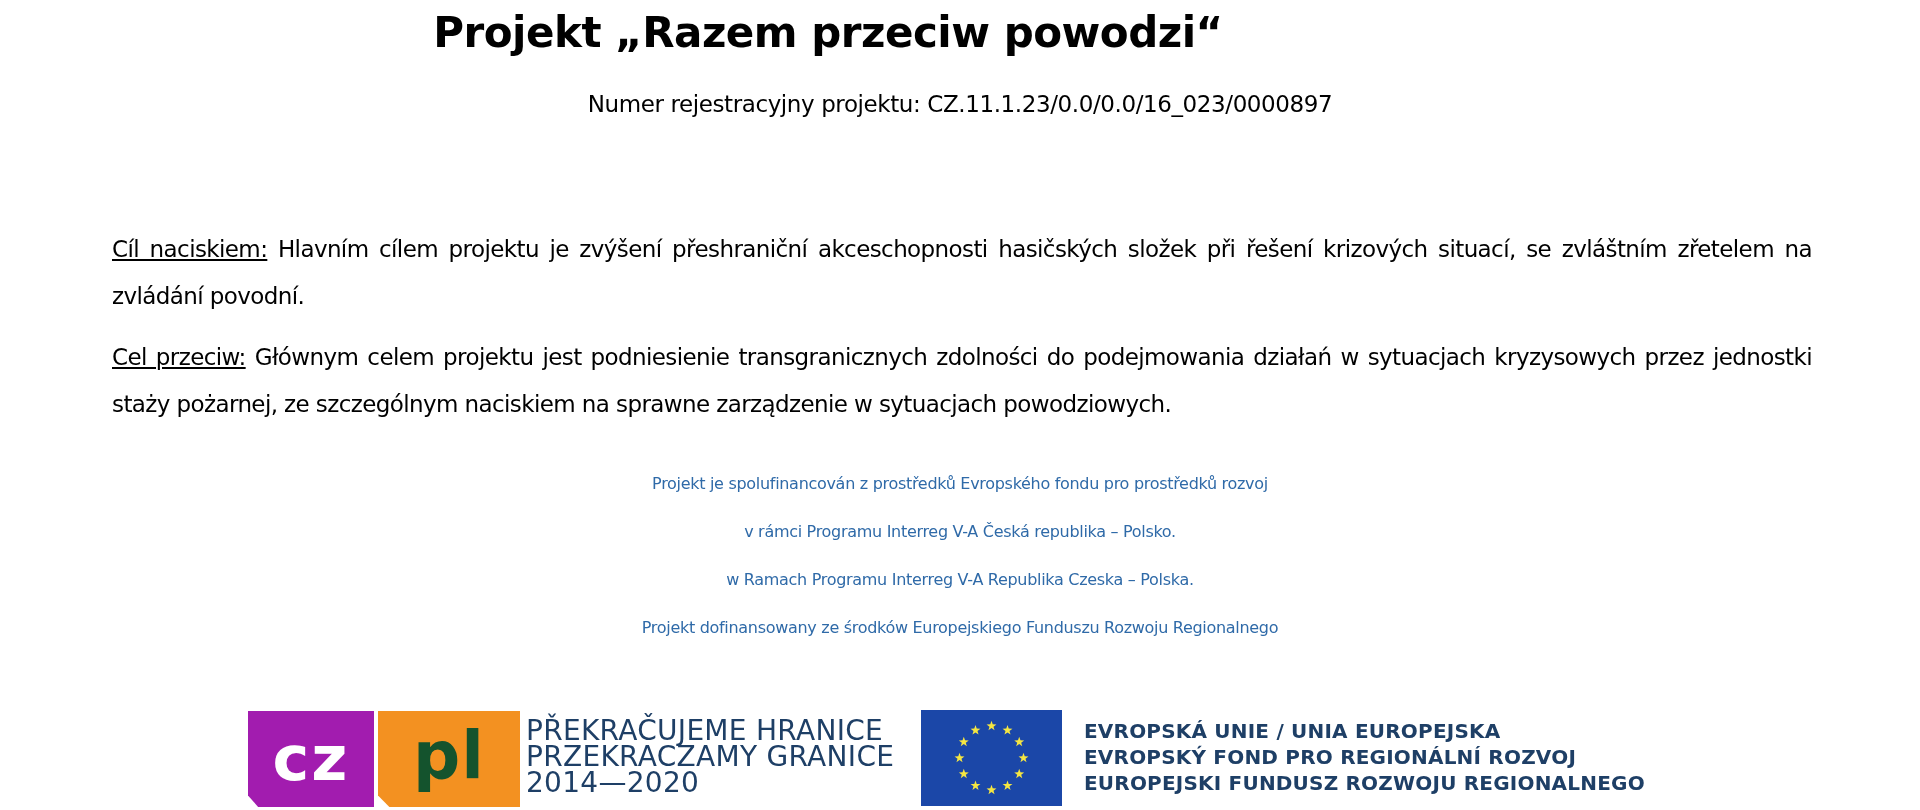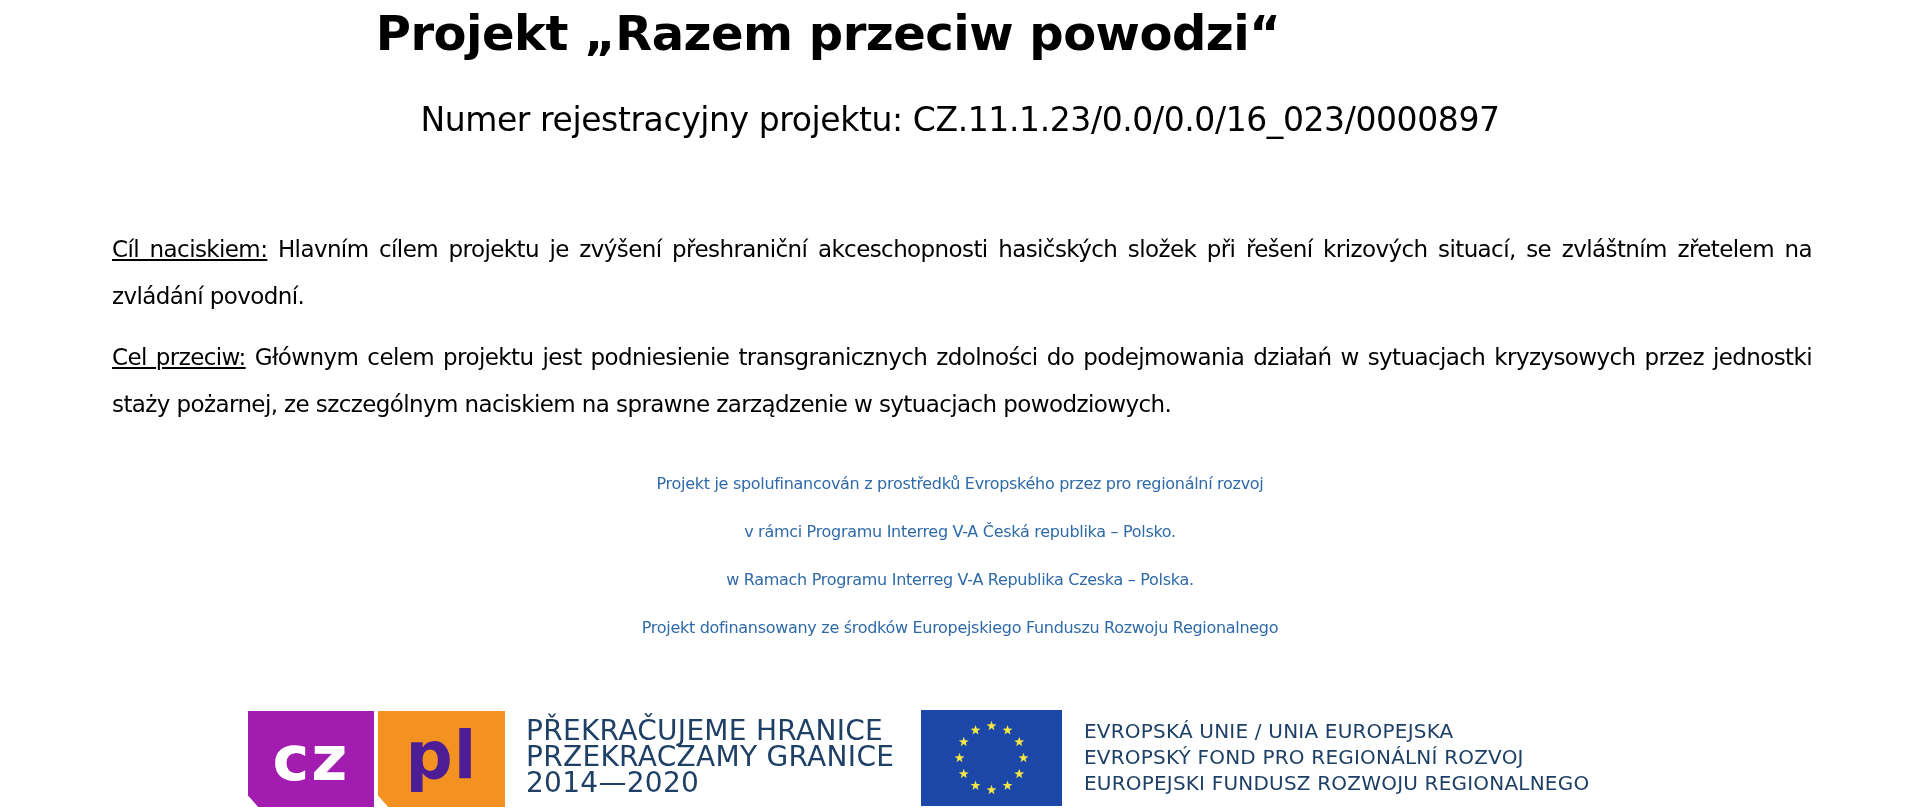--- a/index.html
+++ b/index.html
@@ -3,25 +3,25 @@
   <meta charset="utf-8">
   <style>
     html, body { margin: 0; padding: 0; background: #ffffff; }
     body {
       width: 1920px; height: 810px; overflow: hidden; position: relative;
       font-family: "Liberation Sans", sans-serif; color: #000;
     }
     .title {
       position: absolute; top: 0; left: 0; width: 1656px; text-align: center;
       font-family: "DejaVu Sans", sans-serif; font-weight: bold;
-      font-size: 48px; line-height: 66px; letter-spacing: -0.5px;
+      font-size: 42px; line-height: 66px; letter-spacing: -0.5px;
     }
     .regnum {
-      position: absolute; top: 100px; left: 0; width: 1920px; text-align: center;
-      font-family: "DejaVu Sans", sans-serif; font-size: 33px; line-height: 40px;
+      position: absolute; top: 84px; left: 0; width: 1920px; text-align: center;
+      font-family: "DejaVu Sans", sans-serif; font-size: 23px; line-height: 40px;
       letter-spacing: -0.4px;
     }
     .para {
       position: absolute; left: 112px; width: 1700px;
       font-family: "DejaVu Sans", sans-serif; font-size: 23px; line-height: 47px;
       text-align: justify; letter-spacing: -0.6px;
     }
     .para .lbl { text-decoration: underline; }
     .p1 { top: 226px; }
     .p2 { top: 334px; }
@@ -33,57 +33,57 @@
     .funding div { height: 48px; line-height: 36px; }
 
     .logo-czpl { position: absolute; left: 248px; top: 711px; height: 96px; display: flex; align-items: stretch; }
     .cz-block {
       width: 126px; height: 96px; background: #a21caf; position: relative;
       clip-path: polygon(0 0, 100% 0, 100% 100%, 8% 100%, 0 88%);
       color: #fff; font-family: "DejaVu Sans", sans-serif; font-weight: bold;
       font-size: 62px; line-height: 96px; text-align: center; letter-spacing: 2px;
     }
     .pl-block {
-      width: 127px; height: 96px; background: #f39121; margin-left: 4px;
+      width: 142px; height: 96px; background: #f39121; margin-left: 4px;
       clip-path: polygon(0 0, 100% 0, 100% 100%, 8% 100%, 0 88%);
-      color: #4c1d95; font-family: "DejaVu Sans", sans-serif; font-weight: bold;
+      color: #14532d; font-family: "DejaVu Sans", sans-serif; font-weight: bold;
       font-size: 66px; line-height: 90px; text-align: center; letter-spacing: 1px;
     }
     .czpl-text {
       position: absolute; left: 526px; top: 718px;
       font-family: "DejaVu Sans", sans-serif; font-size: 28px; line-height: 26px;
       color: #1e3f66; letter-spacing: 0.3px;
     }
     .czpl-text .years { font-weight: normal; color: #1e3f66; }
 
     .eu-flag {
       position: absolute; left: 921px; top: 710px; width: 141px; height: 96px;
       background: #1b47a8;
     }
     .eu-text {
       position: absolute; left: 1084px; top: 718px;
       font-family: "DejaVu Sans", sans-serif; font-size: 20px; line-height: 26px;
-      color: #1e3f66; letter-spacing: 0.2px;
+      color: #1e3f66; letter-spacing: 0.2px; font-weight: bold;
     }
   </style>
 </head>
 <body>
 
 <div class="title">Projekt „Razem przeciw powodzi“</div>
 <div class="regnum">Numer rejestracyjny projektu: CZ.11.1.23/0.0/0.0/16_023/0000897</div>
 
 <div class="para p1">
   <span class="lbl">Cíl naciskiem:</span><span> Hlavním cílem projektu je zvýšení přeshraniční akceschopnosti hasičských složek při řešení krizových situací, se zvláštním zřetelem na zvládání povodní.</span>
 </div>
 <div class="para p2">
   <span class="lbl">Cel przeciw:</span><span> Głównym celem projektu jest podniesienie transgranicznych zdolności do podejmowania działań w sytuacjach kryzysowych przez jednostki staży pożarnej, ze szczególnym naciskiem na sprawne zarządzenie w sytuacjach powodziowych.</span>
 </div>
 
 <div class="funding">
-  <div>Projekt je spolufinancován z prostředků Evropského przez pro regionální rozvoj</div>
+  <div>Projekt je spolufinancován z prostředků Evropského fondu pro prostředků rozvoj</div>
   <div>v rámci Programu Interreg V-A Česká republika – Polsko.</div>
   <div>w Ramach Programu Interreg V-A Republika Czeska – Polska.</div>
   <div>Projekt dofinansowany ze środków Europejskiego Funduszu Rozwoju Regionalnego</div>
 </div>
 
 <div class="logo-czpl">
   <div class="cz-block">cz</div>
   <div class="pl-block">pl</div>
 </div>
 <div class="czpl-text">

